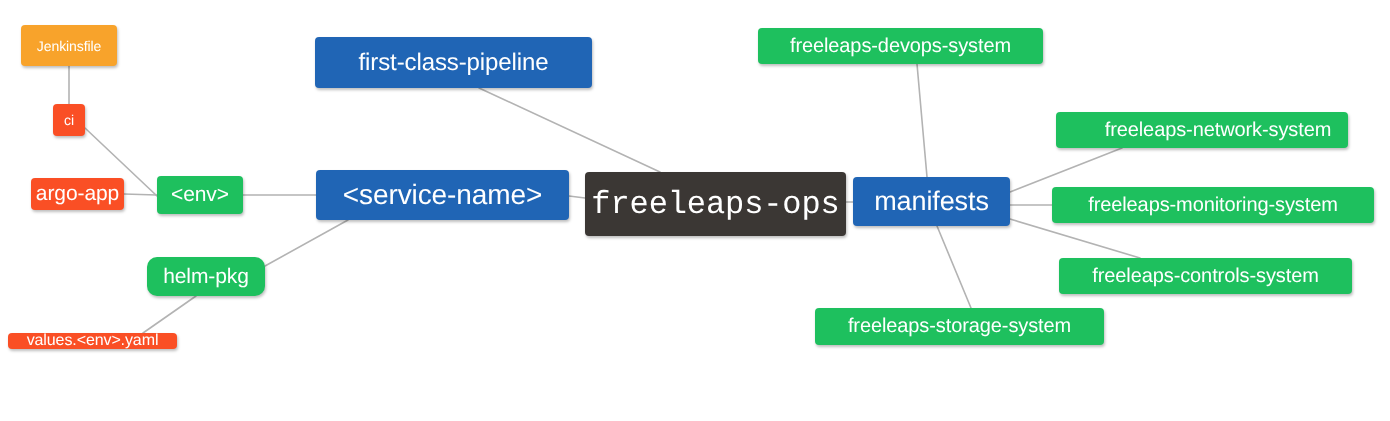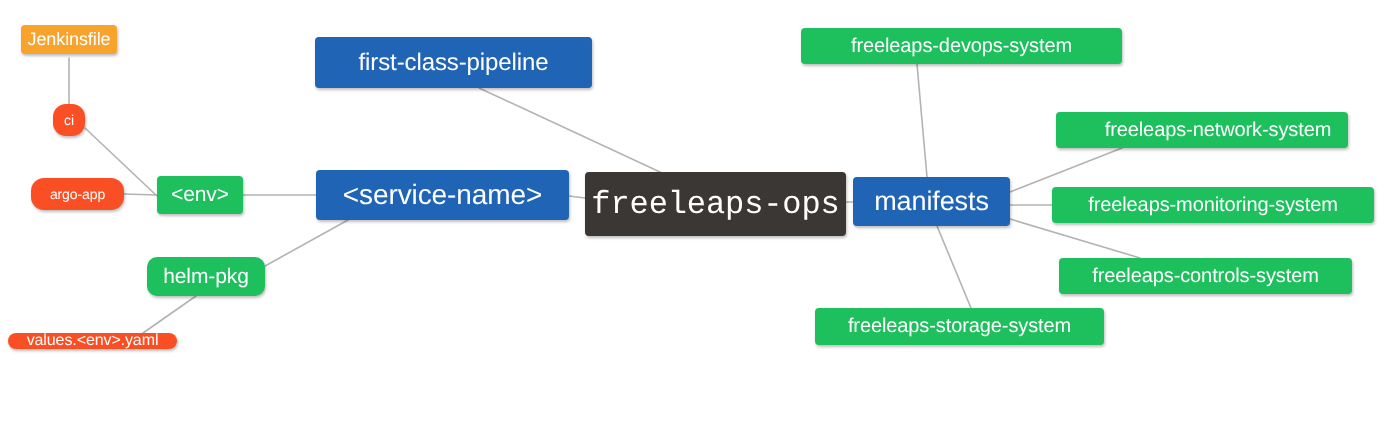--- a/index.html
+++ b/index.html
@@ -35,21 +35,21 @@
     justify-content: center;
     color: #ffffff;
     border-radius: 4px;
     white-space: nowrap;
     letter-spacing: -0.1px;
     box-shadow: 1px 2px 3px rgba(0,0,0,0.26);
     text-rendering: geometricPrecision;
     z-index: 2;
   }
   .n-orange   { background: #f8a32b; }
-  .n-red      { background: #fa4f25; border-radius: 13px; }
+  .n-red      { background: #fa4f25; }
   .n-green    { background: #1ec05e; }
   .n-blue     { background: #2065b5; }
   .n-dark     { background: #3b3734; }
 </style>
 </head>
 <body>
 
 <div id="canvas">
   <svg id="edges" viewBox="0 0 1390 421" preserveAspectRatio="none">
       <line x1="69" y1="58" x2="69" y2="104" stroke="#b3b3b3" stroke-width="1.6" stroke-linecap="round"></line>
@@ -61,29 +61,29 @@
       <line x1="479" y1="88" x2="660" y2="172" stroke="#b3b3b3" stroke-width="1.6" stroke-linecap="round"></line>
       <line x1="569" y1="196" x2="585" y2="198" stroke="#b3b3b3" stroke-width="1.6" stroke-linecap="round"></line>
       <line x1="846" y1="202" x2="853" y2="202" stroke="#b3b3b3" stroke-width="1.6" stroke-linecap="round"></line>
       <line x1="927" y1="177" x2="917" y2="64" stroke="#b3b3b3" stroke-width="1.6" stroke-linecap="round"></line>
       <line x1="1010" y1="192" x2="1122" y2="148" stroke="#b3b3b3" stroke-width="1.6" stroke-linecap="round"></line>
       <line x1="1010" y1="205" x2="1052" y2="205" stroke="#b3b3b3" stroke-width="1.6" stroke-linecap="round"></line>
       <line x1="1010" y1="219" x2="1140" y2="258" stroke="#b3b3b3" stroke-width="1.6" stroke-linecap="round"></line>
       <line x1="937" y1="226" x2="971" y2="308" stroke="#b3b3b3" stroke-width="1.6" stroke-linecap="round"></line>
     </svg>
   <div id="node-layer">
-      <div class="node n-orange" style="left: 21px; top: 25px; width: 96px; height: 29px; font-size: 18px;">Jenkinsfile</div>
+      <div class="node n-orange" style="left: 21px; top: 25px; width: 96px; height: 41px; font-size: 14px;">Jenkinsfile</div>
       <div class="node n-red" style="left: 53px; top: 104px; width: 32px; height: 32px; font-size: 14px;">ci</div>
-      <div class="node n-red" style="left: 31px; top: 178px; width: 93px; height: 32px; font-size: 14px;">argo-app</div>
+      <div class="node n-red" style="left: 31px; top: 178px; width: 93px; height: 32px; font-size: 21px;">argo-app</div>
       <div class="node n-green" style="left: 157px; top: 176px; width: 86px; height: 38px; font-size: 21px;">&lt;env&gt;</div>
       <div class="node n-green" style="left: 147px; top: 257px; width: 118px; height: 39px; font-size: 21px; border-radius: 10px;">helm-pkg</div>
       <div class="node n-red" style="left: 8px; top: 333px; width: 169px; height: 16px; font-size: 16px;">values.&lt;env&gt;.yaml</div>
       <div class="node n-blue" style="left: 315px; top: 37px; width: 277px; height: 51px; font-size: 24px;">first-class-pipeline</div>
       <div class="node n-blue" style="left: 316px; top: 170px; width: 253px; height: 50px; font-size: 28px;">&lt;service-name&gt;</div>
       <div class="node n-dark" style="left: 585px; top: 172px; width: 261px; height: 64px; font-size: 32px; font-family: Liberation Mono, monospace;">freeleaps-ops</div>
       <div class="node n-blue" style="left: 853px; top: 177px; width: 157px; height: 49px; font-size: 27px;">manifests</div>
-      <div class="node n-green" style="left: 801px; top: 28px; width: 321px; height: 36px; font-size: 20px;">freeleaps-devops-system</div>
+      <div class="node n-green" style="left: 758px; top: 28px; width: 285px; height: 36px; font-size: 20px;">freeleaps-devops-system</div>
       <div class="node n-green" style="left: 1056px; top: 112px; width: 292px; height: 36px; font-size: 20px; padding-left: 32px;">freeleaps-network-system</div>
       <div class="node n-green" style="left: 1052px; top: 187px; width: 322px; height: 36px; font-size: 20px;">freeleaps-monitoring-system</div>
       <div class="node n-green" style="left: 1059px; top: 258px; width: 293px; height: 36px; font-size: 20px;">freeleaps-controls-system</div>
       <div class="node n-green" style="left: 815px; top: 308px; width: 289px; height: 37px; font-size: 20px;">freeleaps-storage-system</div>
     </div>
 </div>
 
 </body></html>

